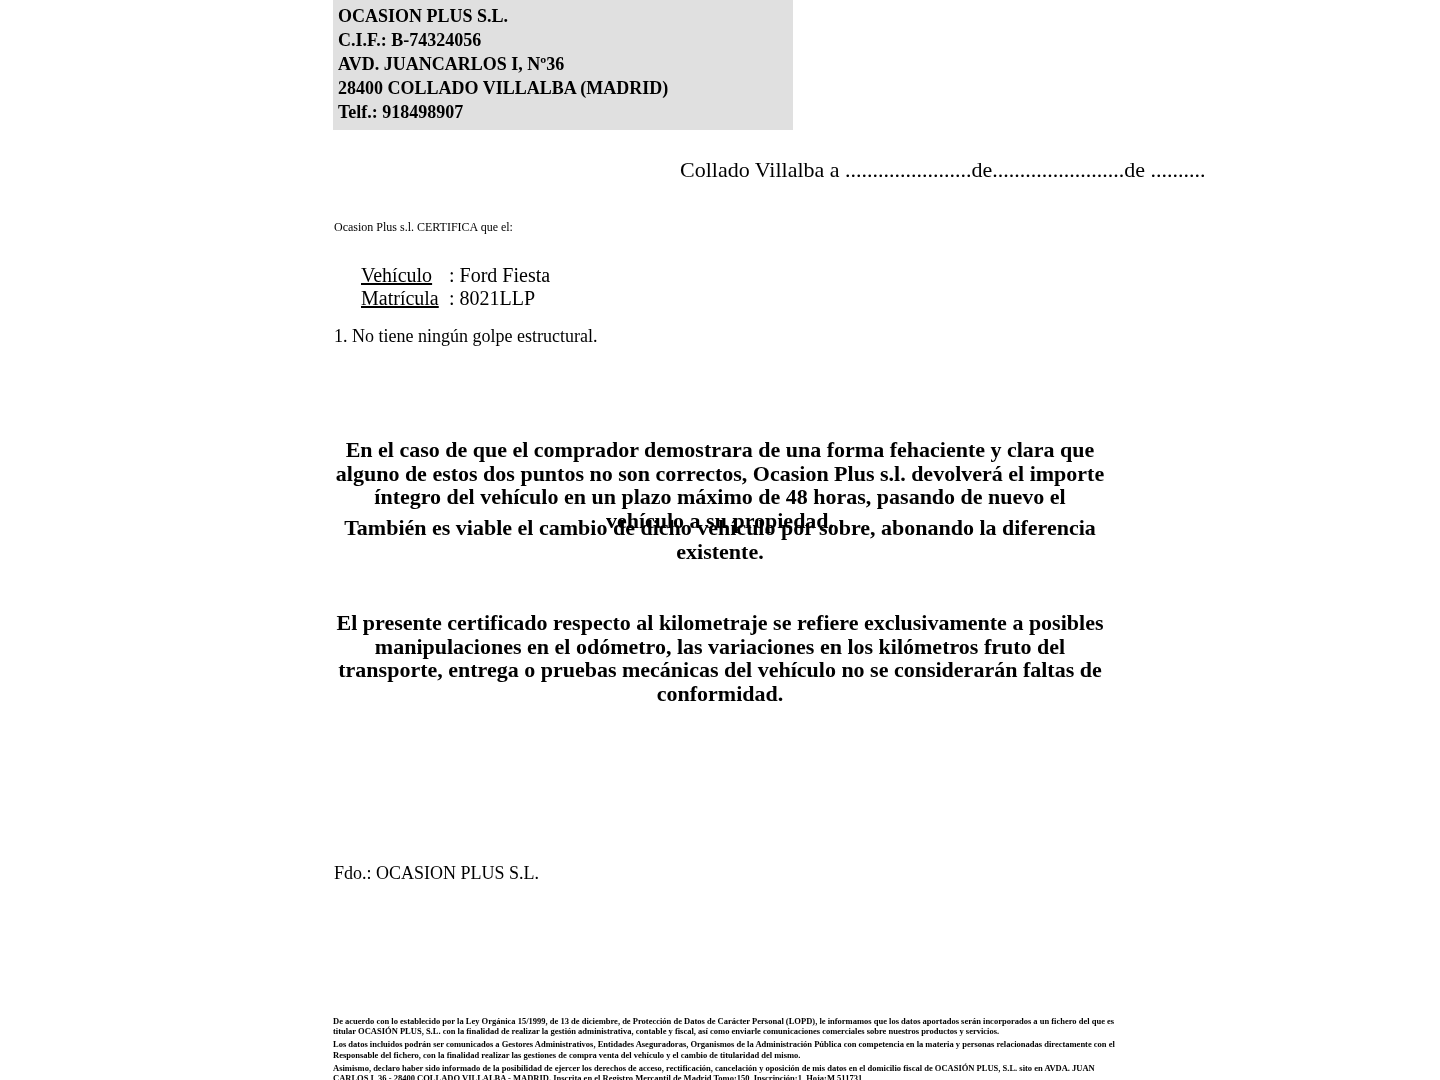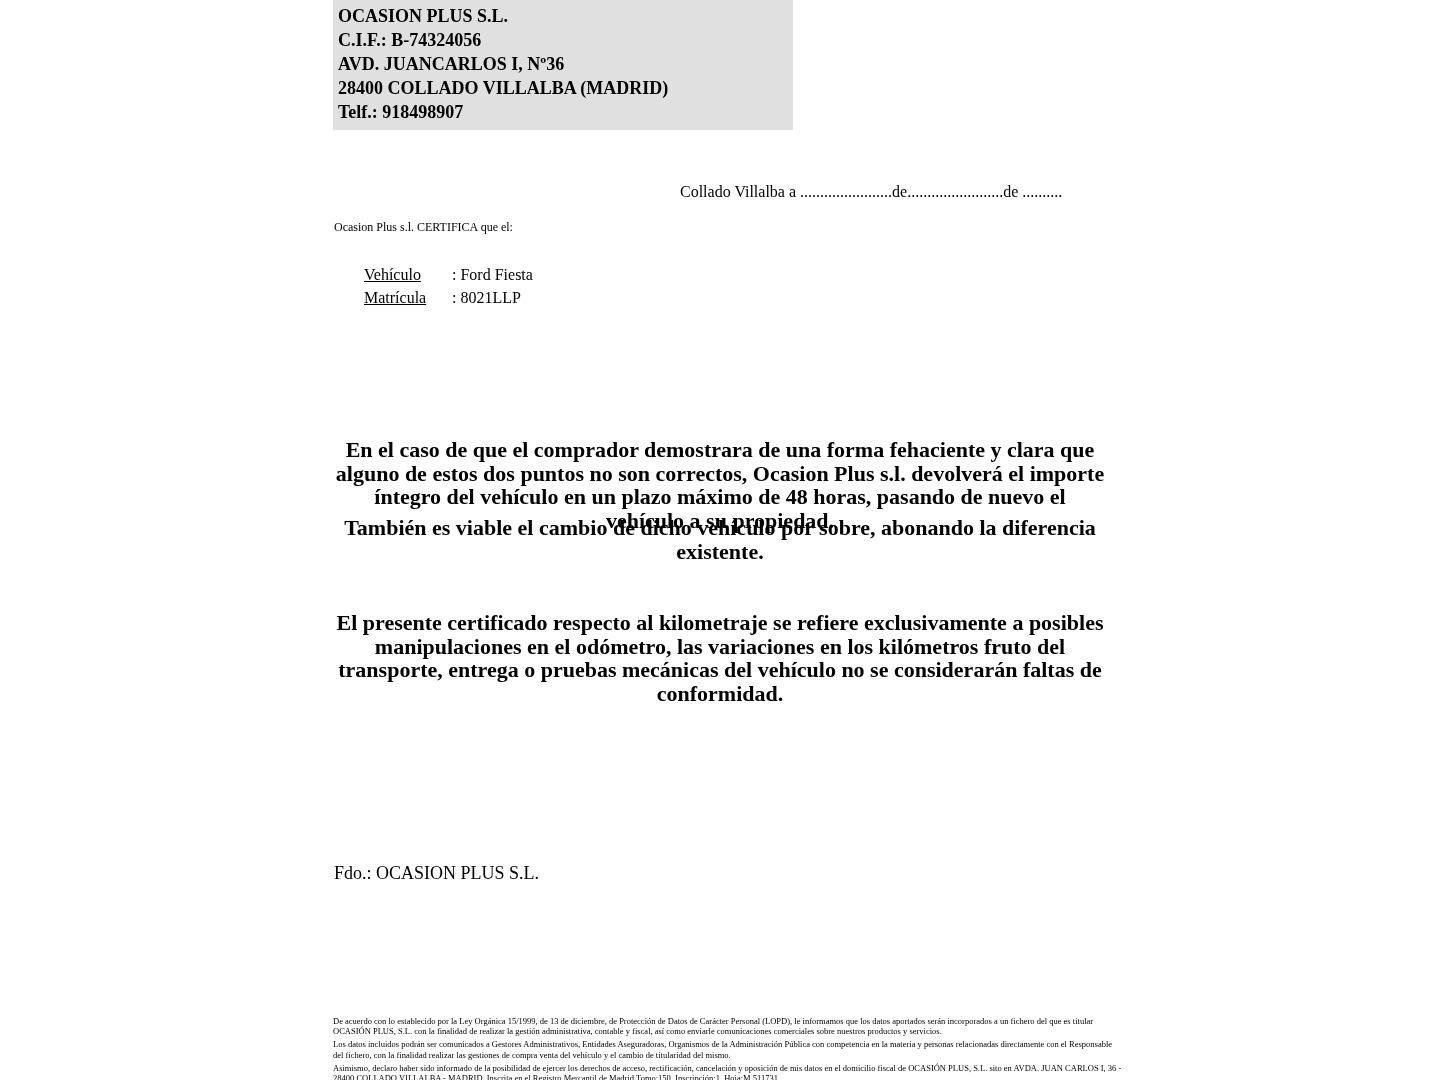--- a/index.html
+++ b/index.html
@@ -39,39 +39,39 @@
     font-size: 18px;
     line-height: 24px;
     padding-left: 5px;
     white-space: pre;
   }
 
   
   .dateline {
     position: absolute;
     left: 680px;
-    top: 180px;
-    font-size: 16px;
+    top: 158px;
+    font-size: 22px;
     line-height: 24px;
     white-space: pre;
   }
 
   
   .cert-intro {
     position: absolute;
     left: 334px;
     top: 215px;
     font-size: 12px;
     line-height: 24px;
     white-space: pre;
   }
   .kv {
     position: absolute;
-    left: 348px;
-    font-size: 16px;
+    left: 341px;
+    font-size: 20px;
     line-height: 24px;
     white-space: pre;
   }
   .kv .k {
     display: inline-block;
     width: 88px;
     text-decoration: underline;
   }
   .kv-1 { top: 239px; }
   .kv-2 { top: 262px; }
@@ -118,20 +118,21 @@
     left: 333px;
     top: 1016px;
     width: 790px;
     font-size: 8.5px;
     line-height: 10.2px;
     font-family: "Liberation Serif", "DejaVu Serif", serif;
     color: #000;
   }
   .legal p {
     margin: 0 0 3px 0;
+    font-weight: bold;
   }
   .legal p:last-child { margin-bottom: 0; }
 </style>
 </head>
 <body>
 
 <div class="page">
 
   <div class="letterhead">
     <div class="line">OCASION PLUS S.L.</div>
@@ -146,20 +147,21 @@
   <div class="cert-intro">Ocasion Plus s.l. CERTIFICA que el:</div>
 
   <div class="kv kv-1">
     <span class="k">Vehículo</span><span>: </span><span>Ford Fiesta</span>
   </div>
 
   <div class="kv kv-2">
     <span class="k">Matrícula</span><span>: </span><span>8021LLP</span>
   </div>
 
+  <div class="point point-1">1. No tiene ningún golpe estructural.</div>
 
   <div class="para para-1">En el caso de que el comprador demostrara de una forma fehaciente y clara que alguno de estos dos puntos no son correctos, Ocasion Plus s.l. devolverá el importe íntegro del vehículo en un plazo máximo de 48 horas, pasando de nuevo el vehículo a su propiedad.</div>
   <div class="para para-2">También es viable el cambio de dicho vehículo por sobre, abonando la diferencia existente.</div>
   <div class="para para-4">El presente certificado respecto al kilometraje se refiere exclusivamente a posibles manipulaciones en el odómetro, las variaciones en los kilómetros fruto del transporte, entrega o pruebas mecánicas del vehículo no se considerarán faltas de conformidad.</div>
 
   <div class="signature">Fdo.: OCASION PLUS S.L.</div>
 
   <div class="legal">
     <p>De acuerdo con lo establecido por la Ley Orgánica 15/1999, de 13 de diciembre, de Protección de Datos de Carácter Personal (LOPD), le informamos que los datos aportados serán incorporados a un fichero del que es titular OCASIÓN PLUS, S.L. con la finalidad de realizar la gestión administrativa, contable y fiscal, así como enviarle comunicaciones comerciales sobre nuestros productos y servicios.</p>
     <p>Los datos incluidos podrán ser comunicados a Gestores Administrativos, Entidades Aseguradoras, Organismos de la Administración Pública con competencia en la materia y personas relacionadas directamente con el Responsable del fichero, con la finalidad realizar las gestiones de compra venta del vehículo y el cambio de titularidad del mismo.</p>

